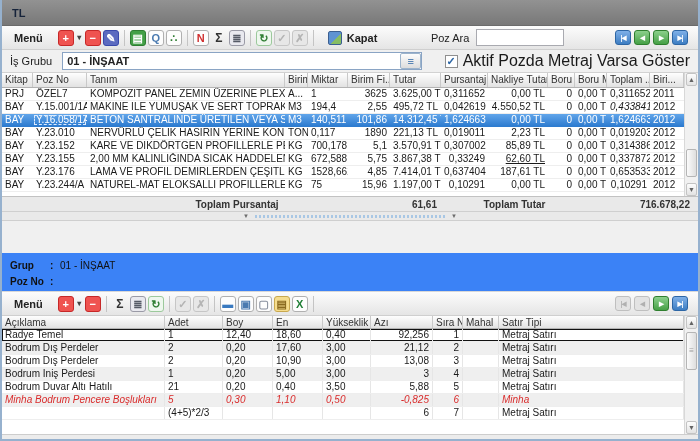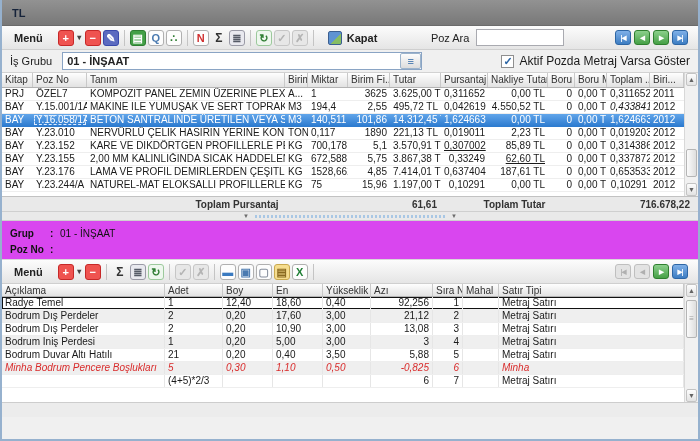--- a/index.html
+++ b/index.html
@@ -36,21 +36,21 @@
   .navbtn.dis{background:#e3e3e3;border-color:#bfbfbf;color:#b0b0b0;}
 
   
   .filter-row{flex:0 0 23px;background:#f0f0f0;border-bottom:1px solid #d2d2d2;display:flex;align-items:center;padding:0 8px;font-size:11px;color:#222;}
   .combo{width:360px;height:18px;background:#fff;border:1px solid #8aa4c4;display:flex;align-items:center;margin-left:10px;}
   .combo-text{flex:1;font-weight:bold;font-size:11px;padding-left:4px;white-space:nowrap;overflow:hidden;}
   .combo-btn{width:21px;height:16px;margin-right:0;background:linear-gradient(#fdfdfd,#dcdcdc);border:1px solid #9db4cc;border-radius:2px;
     font-size:11px;color:#2d66a5;display:flex;align-items:center;justify-content:center;font-weight:bold;}
   .chk-wrap{margin-left:auto;display:flex;align-items:center;gap:5px;}
   .chk{width:13px;height:13px;border:1px solid #8f8f8f;background:#fff;color:#2d66a5;font-size:11px;line-height:11px;text-align:center;font-weight:bold;}
-  .chk-wrap label{font-size:12px;color:#1a1a1a;}
+  .chk-wrap label{font-size:16px;color:#1a1a1a;}
 
   
   .grid-wrap{position:relative;background:#fff;flex:0 0 123px;overflow:hidden;}
   .m-grid-wrap{position:relative;background:#fff;flex:0 0 118px;overflow:hidden;}
   .ghead{display:flex;height:15px;background:linear-gradient(#fefefe,#e2e2e2);border-bottom:1px solid #b3b3b3;}
   .mhead{height:13px;}
   .gh{flex:0 0 auto;font-size:10px;color:#333;padding:1px 0 0 3px;border-right:1px solid #c9c9c9;overflow:hidden;white-space:nowrap;}
   .grow{display:flex;height:13px;border-bottom:1px solid #eeeeee;background:#fff;}
   .grow.alt{background:#efefef;}
   .gc{flex:0 0 auto;font-size:10px;line-height:12px;padding:0 3px;overflow:hidden;white-space:nowrap;color:#1a1a1a;}
@@ -78,21 +78,21 @@
   .sum-v1{left:360px;width:75px;text-align:right;}
   .sum-l2{left:470px;width:85px;text-align:center;}
   .sum-v2{right:8px;width:120px;text-align:right;}
 
   
   .splitter{flex:0 0 9px;background:#e9e9e9;border-bottom:1px solid #cfcfcf;display:flex;align-items:center;justify-content:center;gap:6px;}
   .split-dots{width:190px;height:3px;background-image:repeating-linear-gradient(90deg,#a9c7e4 0 2px,rgba(0,0,0,0) 2px 4px);}
   .split-arrow{font-size:6px;color:#6d6d6d;line-height:6px;}
 
   
-  .m-info{flex:0 0 39px;background:#d946ef;border-bottom:1px solid #d8d8d8;padding:4px 12px 0 8px;font-size:10px;color:#111;}
+  .m-info{flex:0 0 39px;background:#3b82f6;border-bottom:1px solid #d8d8d8;padding:4px 12px 0 8px;font-size:10px;color:#111;margin-top:32px;}
   .m-info .line{display:flex;height:16px;align-items:center;white-space:nowrap;overflow:hidden;}
   .m-info .lbl{font-weight:bold;width:40px;}
   .m-info .colon{font-weight:bold;width:10px;}
 
   .status{flex:0 0 15px;background:#ececec;border-top:1px solid #cdcdcd;}
 </style>
 </head>
 <body>
 
 <div class="window">
@@ -230,21 +230,21 @@
           <span class="gc" style="width: 34px;">2012</span>
         </div>
         <div class="grow">
           <span class="gc" style="width: 31px;">BAY</span>
           <span class="gc" style="width: 54px;">Y.23.152</span>
           <span class="gc" style="width: 198px;">KARE VE DİKDÖRTGEN PROFİLLERLE PENCERE V...</span>
           <span class="gc" style="width: 23px;">KG</span>
           <span class="gc" style="width: 40px;">700,178</span>
           <span class="gc r" style="width: 42px;">5,1</span>
           <span class="gc r" style="width: 51px;">3.570,91 TL</span>
-          <span class="gc r" style="width: 47px; text-decoration: underline;">0,307002</span>
+          <span class="gc r" style="width: 47px;">0,307002</span>
           <span class="gc r" style="width: 60px;">85,89 TL</span>
           <span class="gc r" style="width: 27px;">0</span>
           <span class="gc r" style="width: 32px;">0,00 TL</span>
           <span class="gc r" style="width: 43px;">0,314386</span>
           <span class="gc" style="width: 34px;">2012</span>
         </div>
         <div class="grow">
           <span class="gc" style="width: 31px;">BAY</span>
           <span class="gc" style="width: 54px;">Y.23.155</span>
           <span class="gc" style="width: 198px;">2,00 MM KALINLIĞINDA SICAK HADDELENMİŞ SA...</span>

